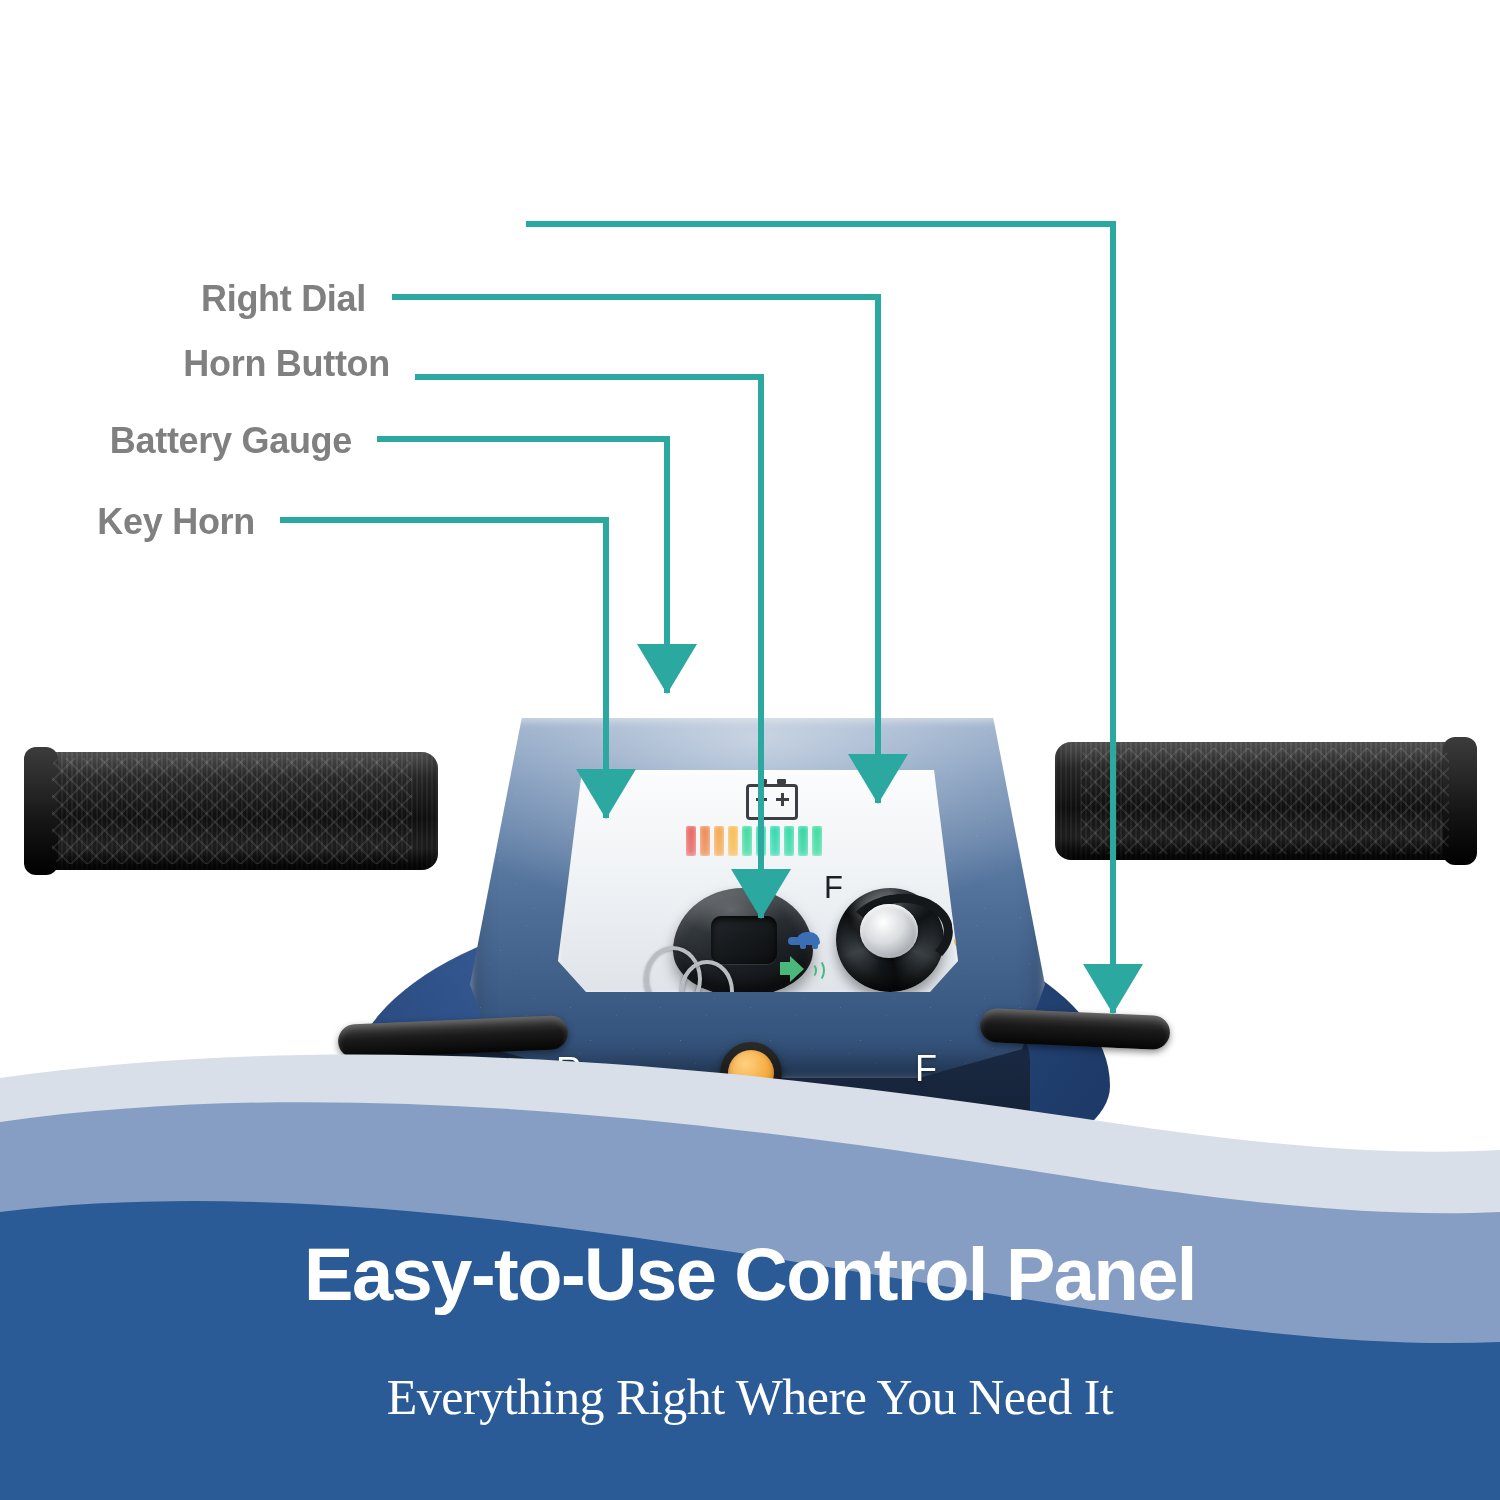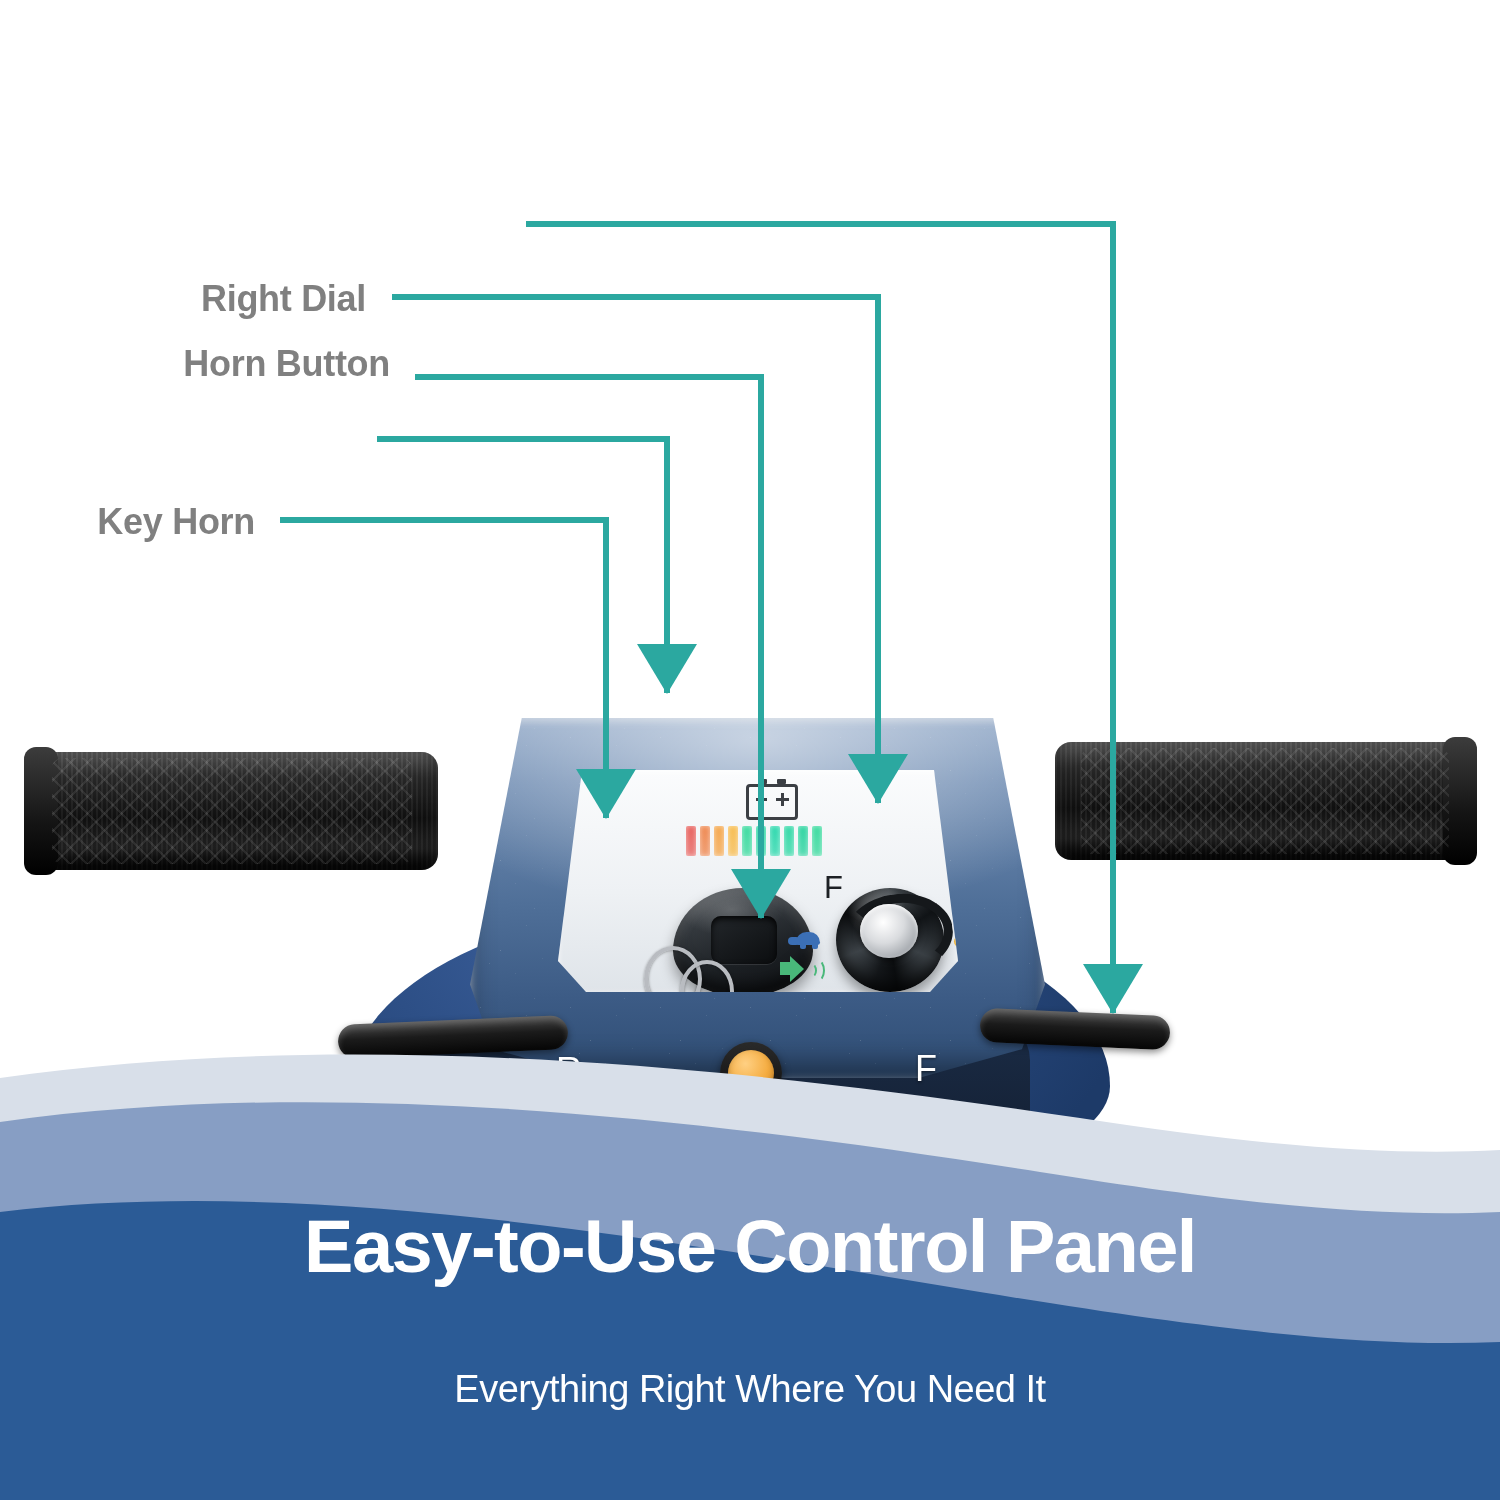--- a/index.html
+++ b/index.html
@@ -18,28 +18,28 @@
     font-weight:bold;
     font-size:36px;
     letter-spacing:-0.3px;
     white-space:nowrap;
     text-align:right;
     transform:translateY(-50%);
   }
 
   
   .banner-title{
-    position:absolute;left:0;right:0;top:1204px;
+    position:absolute;left:0;right:0;top:1232px;
     text-align:center;color:#ffffff;
     font-size:74px;font-weight:bold;letter-spacing:-1.5px;
   }
   .banner-sub{
     position:absolute;left:0;right:0;top:1368px;
     text-align:center;color:#ffffff;
-    font-size:38px;font-weight:normal;letter-spacing:-0.5px;
+    font-size:50px;font-weight:normal;letter-spacing:-0.5px;font-family:Liberation Serif, serif;
   }
 
   
   #photo{position:absolute;left:0;top:600px;width:1500px;height:560px;}
 
   .grip{position:absolute;height:118px;border-radius:16px;
         background:
           repeating-linear-gradient(90deg, rgba(255,255,255,.045) 0 2px, rgba(0,0,0,.10) 2px 5px),
           linear-gradient(180deg,#4a4a4a 0%,#2b2b2b 22%,#111 56%,#262626 82%,#090909 100%);
         box-shadow:inset 0 10px 18px rgba(255,255,255,.10), inset 0 -12px 20px rgba(0,0,0,.7);}
@@ -279,18 +279,19 @@
       <path d="M 418 377 L 761 377 L 761 915" stroke="#2BA8A0" stroke-width="6" fill="none" stroke-linecap="square"></path>
       <path d="M 731 869 L 791 869 L 761 919 Z" fill="#2BA8A0"></path>
       <path d="M 380 439 L 667 439 L 667 690" stroke="#2BA8A0" stroke-width="6" fill="none" stroke-linecap="square"></path>
       <path d="M 637 644 L 697 644 L 667 694 Z" fill="#2BA8A0"></path>
       <path d="M 283 520 L 606 520 L 606 815" stroke="#2BA8A0" stroke-width="6" fill="none" stroke-linecap="square"></path>
       <path d="M 576 769 L 636 769 L 606 819 Z" fill="#2BA8A0"></path>
     </svg>
 
   <div class="callout-label" style="right:1134px;top:299px;">Right Dial</div>
   <div class="callout-label" style="right:1110px;top:364px;margin-left:36px;">Horn Button</div>
+  <div class="callout-label" style="right:1148px;top:441px;">Battery Gauge</div>
   <div class="callout-label" style="right:1245px;top:522px;">Key Horn</div>
 
   <div class="banner-title">Easy-to-Use Control Panel</div>
   <div class="banner-sub">Everything Right Where You Need It</div>
 
 </div>
 
 </body></html>

